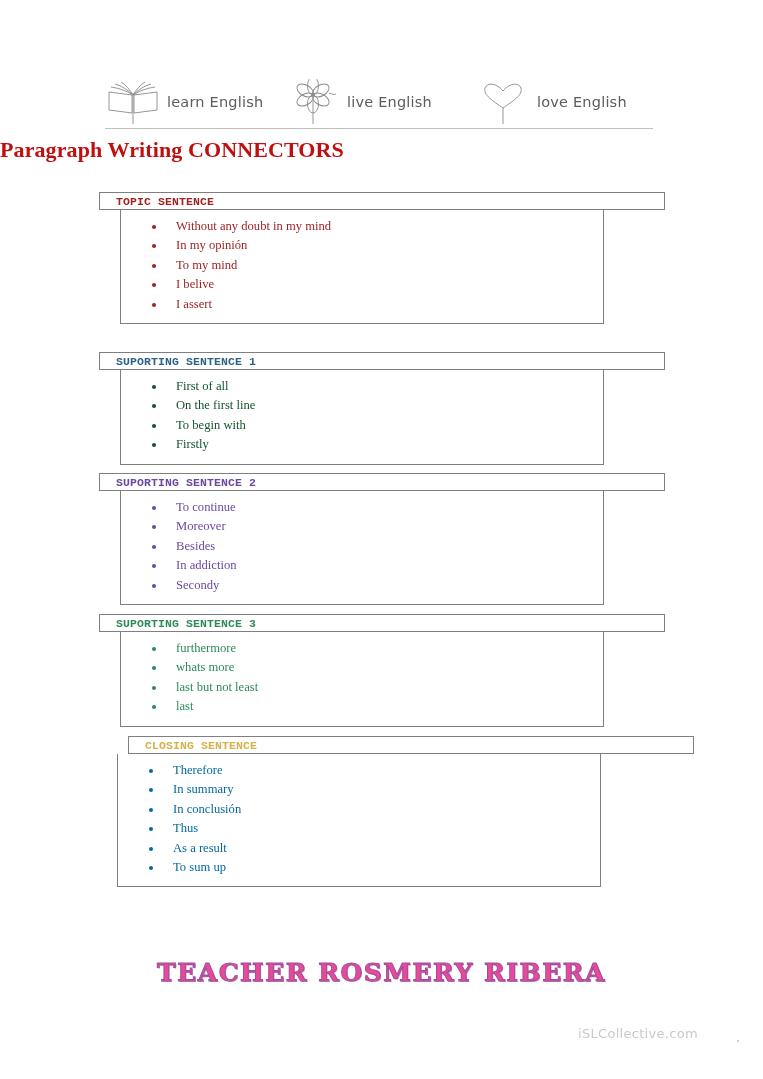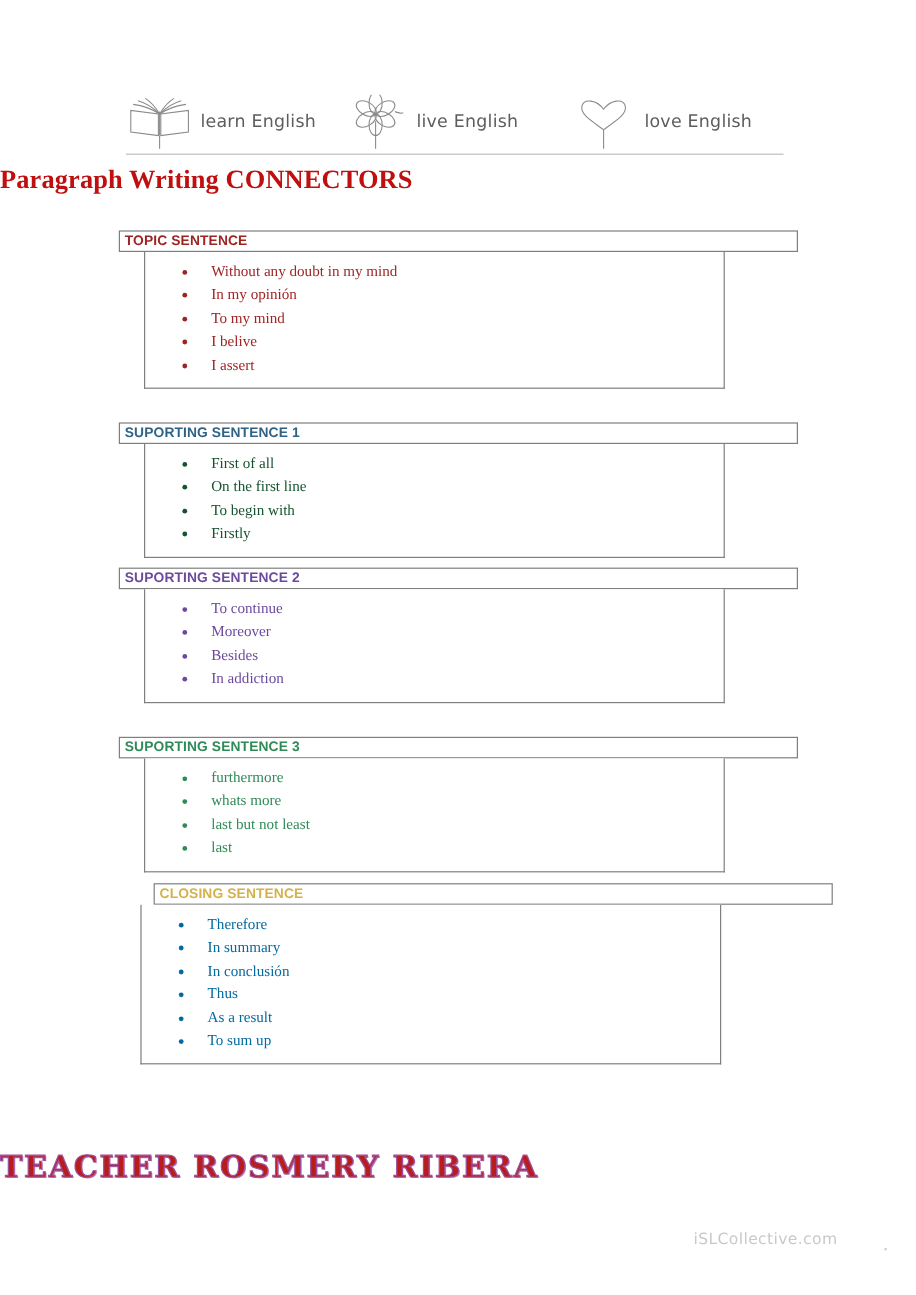--- a/index.html
+++ b/index.html
@@ -88,22 +88,22 @@
     width: 566px;
   }
   .sec-header {
     box-sizing: border-box;
     width: 566px;
     border: 1px solid #7f7f7f;
     background: #ffffff;
     height: 18px;
     display: flex;
     align-items: center;
-    padding-left: 4px;
-    font-family: Liberation Sans, sans-serif;
+    padding-left: 16px;
+    font-family: Liberation Mono, monospace;
     font-weight: bold;
     font-size: 11.5px;
     letter-spacing: 0.1px;
   }
   .sec-body {
     box-sizing: border-box;
     margin-left: 21px;
     width: 484px;
     border: 1px solid #7f7f7f;
     border-top: none;
@@ -140,25 +140,26 @@
   .sec-sup2     { top: 473px; }
   .sec-sup3     { top: 614px; }
   .sec-closing  { top: 736px; }
 
   
   .teacher-name {
     position: absolute;
     left: 0;
     right: 0;
     top: 958px;
+    text-align: center;
     font-family: "DejaVu Serif", serif;
     font-weight: bold;
     font-size: 25px;
     letter-spacing: 1.5px;
-    color: #b91c1c;
+    color: #ec4899;
     -webkit-text-stroke: 1px #9c4f9c;
     text-shadow: 1px 1px 0 #c68ac6;
     white-space: nowrap;
   }
 
   
   .watermark {
     position: absolute;
     left: 578px;
     top: 1026px;
@@ -264,20 +265,21 @@
   </div>
 
   <div class="section sec-sup2">
     <div class="sec-header" style="color: rgb(107, 74, 158);">SUPORTING SENTENCE 2</div>
     <div class="sec-body" style="color: rgb(107, 74, 158);">
       <ul>
         <li>To continue</li>
         <li>Moreover</li>
         <li>Besides</li>
         <li>In addiction</li>
+        <li>Secondy</li>
       </ul>
     </div>
   </div>
 
   <div class="section sec-sup3">
     <div class="sec-header" style="color: rgb(46, 139, 87);">SUPORTING SENTENCE 3</div>
     <div class="sec-body" style="color: rgb(46, 139, 87);">
       <ul>
         <li>furthermore</li>
         <li>whats more</li>

